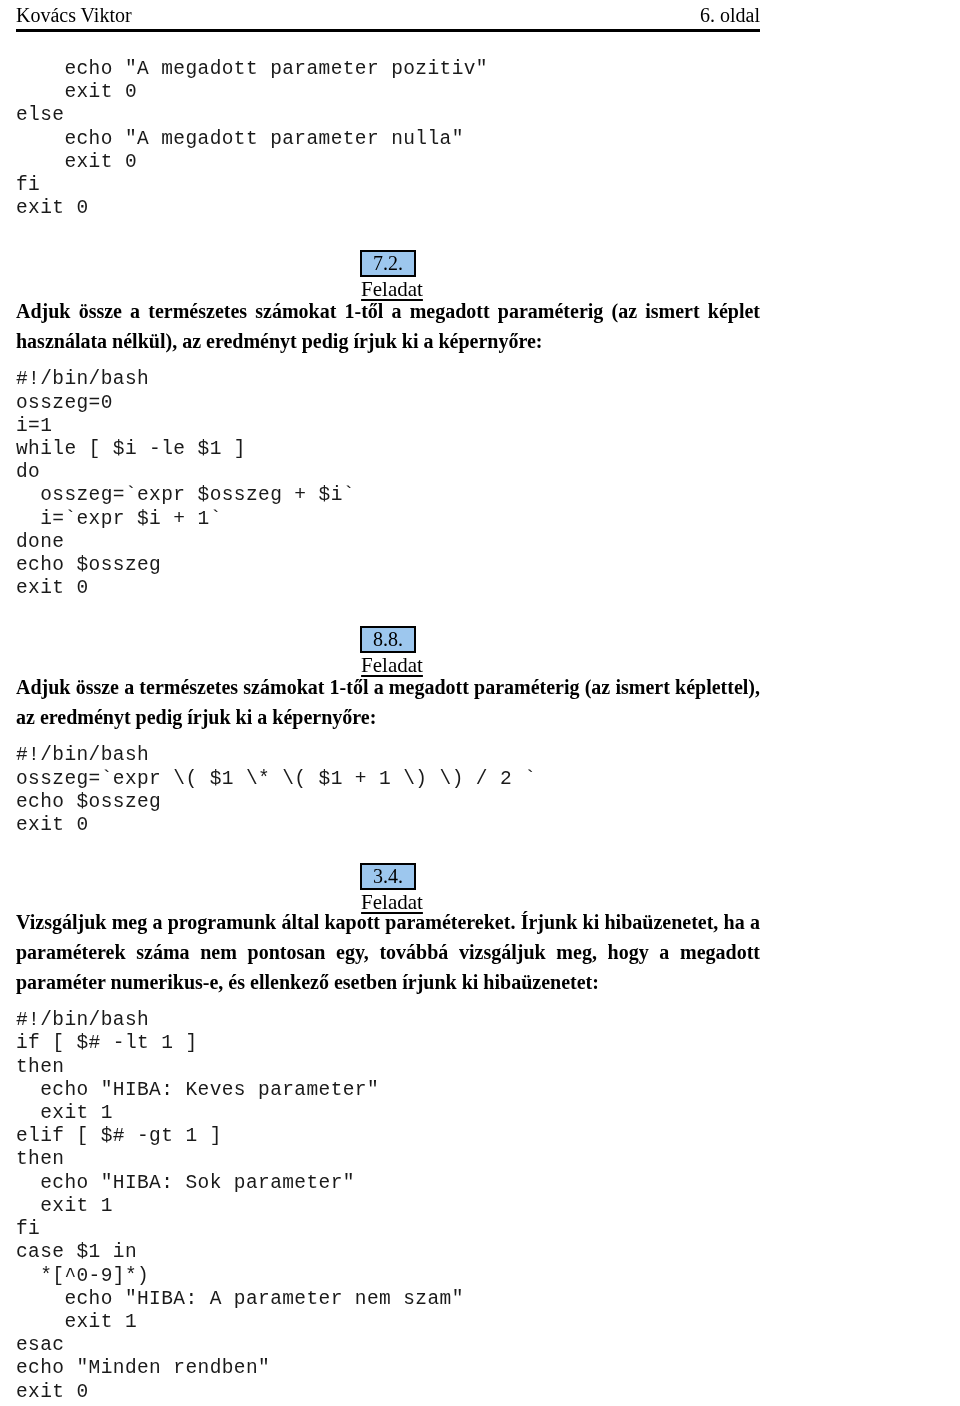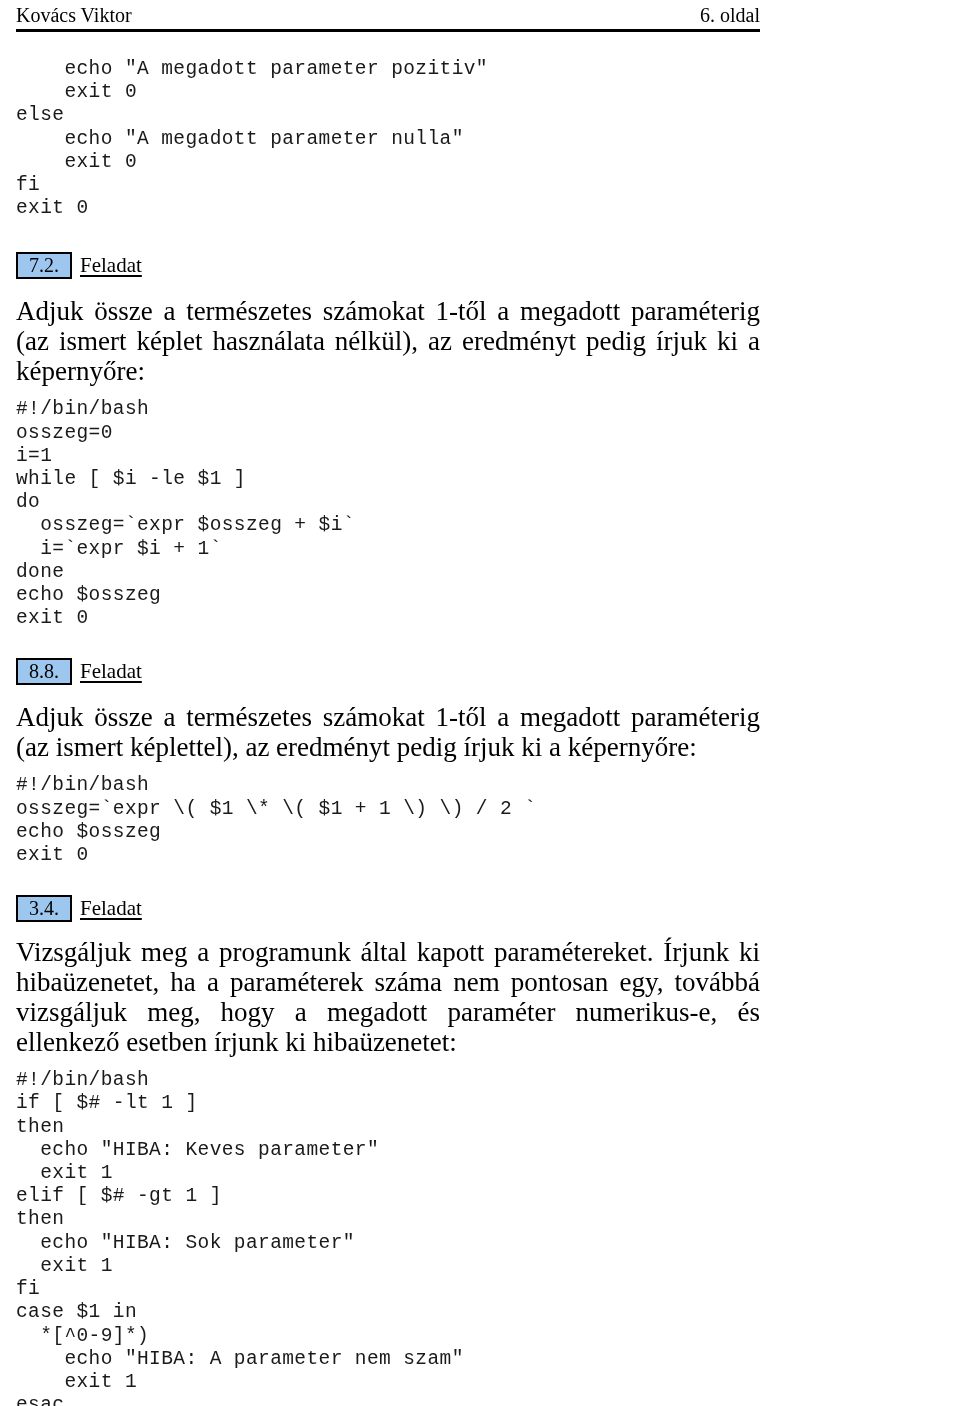--- a/index.html
+++ b/index.html
@@ -53,20 +53,21 @@
     -webkit-font-smoothing: none;
   }
 
   
   .section-head {
     display: flex;
     align-items: center;
     gap: 0;
     margin: 0;
     height: 30px;
+    flex-direction: column;
   }
   .section-num {
     display: inline-flex;
     align-items: center;
     justify-content: center;
     box-sizing: border-box;
     min-width: 56px;
     height: 27px;
     padding: 0 6px;
     background: #9dc7ee;
@@ -82,27 +83,28 @@
     line-height: 24px;
     text-decoration: underline;
     text-underline-offset: 3px;
     margin-left: 8px;
     white-space: nowrap;
   }
 
   
   p.body-text {
     font-family: "Liberation Serif", "DejaVu Serif", serif;
-    font-size: 27px;
+    font-size: 20px;
     line-height: 30px;
     text-align: justify;
     text-justify: inter-word;
     margin: 0;
     padding: 0;
     color: #000000;
+    font-weight: bold;
   }
   .gap-12 { height: 12px; }
   .gap-14 { height: 14px; }
   .gap-16 { height: 16px; }
   .gap-26 { height: 26px; }
   .gap-30 { height: 30px; }
 </style>
 </head>
 <body>
 

